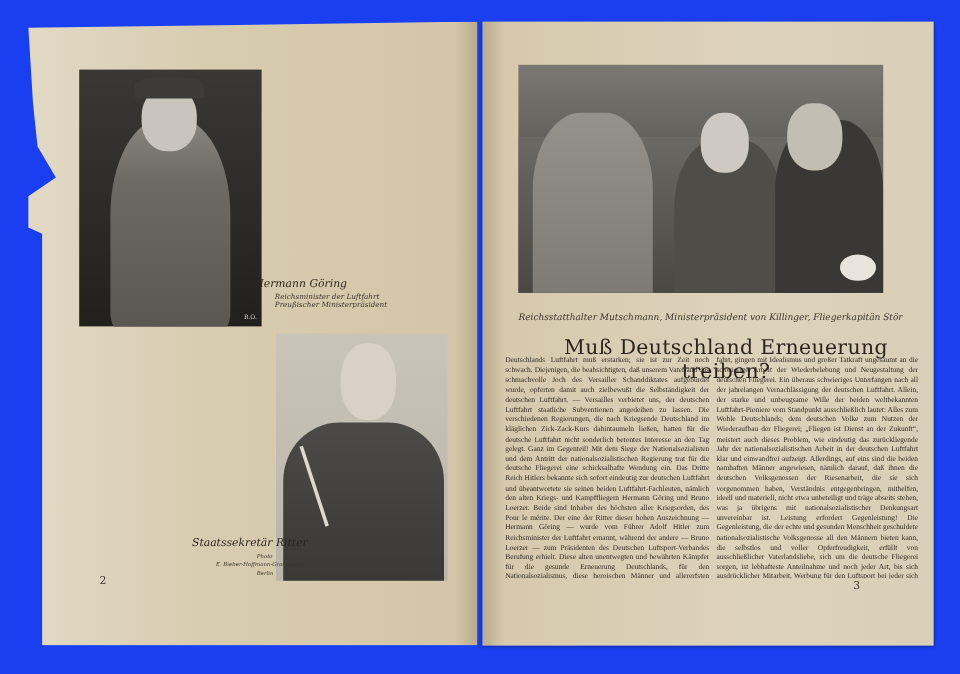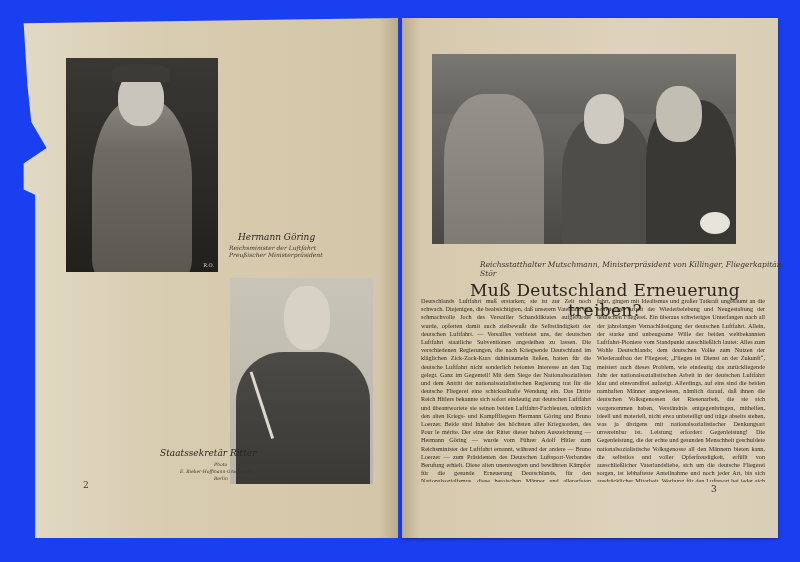--- a/index.html
+++ b/index.html
@@ -19,21 +19,21 @@
 <body>
 
 <div class="page page-left"></div>
 
 <div class="photo" style="left:66px;top:58px;width:152px;height:214px;background:linear-gradient(180deg,#3a3834 0%,#22201d 100%);">
   <div class="figure" style="left:26px;top:40px;width:100px;height:180px;background:linear-gradient(180deg,#8a8780 0%,#6d6a64 30%,#5a5751 100%);"></div>
   <div class="figure" style="left:52px;top:14px;width:46px;height:54px;background:#c9c5bc;border-radius:45%;"></div>
   <div style="position:absolute;left:46px;top:6px;width:58px;height:18px;background:#3d3b37;border-radius:40% 40% 10% 10%;"></div>
   <div style="position:absolute;right:4px;bottom:4px;font-size:5px;color:#ddd;">R.O.</div>
 </div>
-<div class="cap-name" style="left:238px;top:232px;">Hermann Göring</div>
+<div class="cap-name" style="left:212px;top:232px;">Hermann Göring</div>
 <div class="cap-sub" style="left:229px;top:244px;">Reichsminister der Luftfahrt</div>
 <div class="cap-sub" style="left:229px;top:251px;">Preußischer Ministerpräsident</div>
 
 <div class="photo" style="left:230px;top:278px;width:143px;height:206px;background:linear-gradient(180deg,#c9c4b8 0%,#bab5a9 100%);">
   <div class="figure" style="left:6px;top:74px;width:134px;height:140px;background:linear-gradient(180deg,#4c4a46 0%,#3a3835 100%);border-radius:35% 35% 0 0;"></div>
   <div class="figure" style="left:54px;top:8px;width:46px;height:64px;background:#d8d2c6;border-radius:45%;"></div>
   <div style="position:absolute;left:30px;top:90px;width:14px;height:70px;border-left:3px solid #dcd8cf;transform:rotate(-18deg);"></div>
 </div>
 <div class="cap-name" style="left:160px;top:448px;">Staatssekretär Ritter</div>
 <div class="cap-sub" style="left:214px;top:461px;font-size:4.5px;">Photo</div>
@@ -46,20 +46,20 @@
 
 <div class="photo" style="left:432px;top:54px;width:304px;height:190px;background:linear-gradient(180deg,#7a7872 0%,#55534e 55%,#3c3a36 100%);">
   <div style="position:absolute;left:0;top:60px;width:304px;height:130px;background:linear-gradient(180deg,#6b6963,#4a4843);"></div>
   <div class="figure" style="left:12px;top:40px;width:100px;height:160px;background:linear-gradient(180deg,#95928b 0%,#7d7a73 100%);border-radius:40% 40% 0 0;"></div>
   <div class="figure" style="left:130px;top:62px;width:90px;height:140px;background:#4f4d48;border-radius:40% 40% 0 0;"></div>
   <div class="figure" style="left:152px;top:40px;width:40px;height:50px;background:#cfcac1;border-radius:45%;"></div>
   <div class="figure" style="left:214px;top:46px;width:90px;height:150px;background:#3a3835;border-radius:40% 40% 0 0;"></div>
   <div class="figure" style="left:224px;top:32px;width:46px;height:56px;background:#c3beb4;border-radius:45%;"></div>
   <div style="position:absolute;left:268px;top:158px;width:30px;height:22px;background:#e8e4dc;border-radius:50%;"></div>
 </div>
-<div class="cap-sub" style="left:480px;top:260px;font-size:7.5px;line-height:9px;">Reichsstatthalter Mutschmann, Ministerpräsident von Killinger, Fliegerkapitän Stör</div>
+<div class="cap-sub" style="left:432px;top:260px;font-size:7.5px;line-height:9px;">Reichsstatthalter Mutschmann, Ministerpräsident von Killinger, Fliegerkapitän Stör</div>
 
 <div class="headline">Muß Deutschland Erneuerung treiben?</div>
 
 <div class="col" style="left:421px;top:297px;width:170px;height:185px;overflow:hidden;">Deutschlands Luftfahrt muß erstarken; sie ist zur Zeit noch schwach. Diejenigen, die beabsichtigten, daß unserem Vaterland das schmachvolle Joch des Versailler Schanddiktates aufgebürdet wurde, opferten damit auch zielbewußt die Selbständigkeit der deutschen Luftfahrt. — Versailles verbietet uns, der deutschen Luftfahrt staatliche Subventionen angedeihen zu lassen. Die verschiedenen Regierungen, die nach Kriegsende Deutschland im kläglichen Zick-Zack-Kurs dahintaumeln ließen, hatten für die deutsche Luftfahrt nicht sonderlich betontes Interesse an den Tag gelegt. Ganz im Gegenteil! Mit dem Siege der Nationalsozialisten und dem Antritt der nationalsozialistischen Regierung trat für die deutsche Fliegerei eine schicksalhafte Wendung ein. Das Dritte Reich Hitlers bekannte sich sofort eindeutig zur deutschen Luftfahrt und übeantwortete sie seinen beiden Luftfahrt-Fachleuten, nämlich den alten Kriegs- und Kampffliegern Hermann Göring und Bruno Loerzer. Beide sind Inhaber des höchsten aller Kriegsorden, des Pour le mérite. Der eine der Ritter dieser hohen Auszeichnung — Hermann Göring — wurde vom Führer Adolf Hitler zum Reichsminister der Luftfahrt ernannt, während der andere — Bruno Loerzer — zum Präsidenten des Deutschen Luftsport-Verbandes Berufung erhielt. Diese alten unentwegten und bewährten Kämpfer für die gesunde Erneuerung Deutschlands, für den Nationalsozialismus, diese heroischen Männer und allererfsten Kenner der Luft-</div>
 <div class="col" style="left:597px;top:297px;width:168px;height:185px;overflow:hidden;">fahrt, gingen mit Idealismus und großer Tatkraft ungesäumt an die schwierige Arbeit der Wiederbelebung und Neugestaltung der deutschen Fliegerei. Ein überaus schwieriges Unterfangen nach all der jahrelangen Vernachlässigung der deutschen Luftfahrt. Allein, der starke und unbeugsame Wille der beiden weltbekannten Luftfahrt-Pioniere vom Standpunkt ausschließlich lautet: Alles zum Wohle Deutschlands; dem deutschen Volke zum Nutzen der Wiederaufbau der Fliegerei; „Fliegen ist Dienst an der Zukunft“, meistert auch dieses Problem, wie eindeutig das zurückliegende Jahr der nationalsozialistischen Arbeit in der deutschen Luftfahrt klar und einwandfrei aufzeigt. Allerdings, auf eins sind die beiden namhaften Männer angewiesen, nämlich darauf, daß ihnen die deutschen Volksgenossen der Riesenarbeit, die sie sich vorgenommen haben, Verständnis entgegenbringen, mithelfen, ideell und materiell, nicht etwa unbeteiligt und träge abseits stehen, was ja übrigens mit nationalsozialistischer Denkungsart unvereinbar ist. Leistung erfordert Gegenleistung! Die Gegenleistung, die der echte und gesunden Menschheit geschuldete nationalsozialistische Volksgenosse all den Männern bieten kann, die selbstlos und voller Opferfreudigkeit, erfüllt von ausschließlicher Vaterlandsliebe, sich um die deutsche Fliegerei sorgen, ist lebhafteste Anteilnahme und noch jeder Art, bis sich ausdrücklicher Mitarbeit, Werbung für den Luftsport bei jeder sich irgend nur ergebenden Gelegenheit. Der gegenwärtigen und künftigen</div>
 
 <div class="pageno" style="left:711px;top:484px;">3</div>
 
 </body></html>

